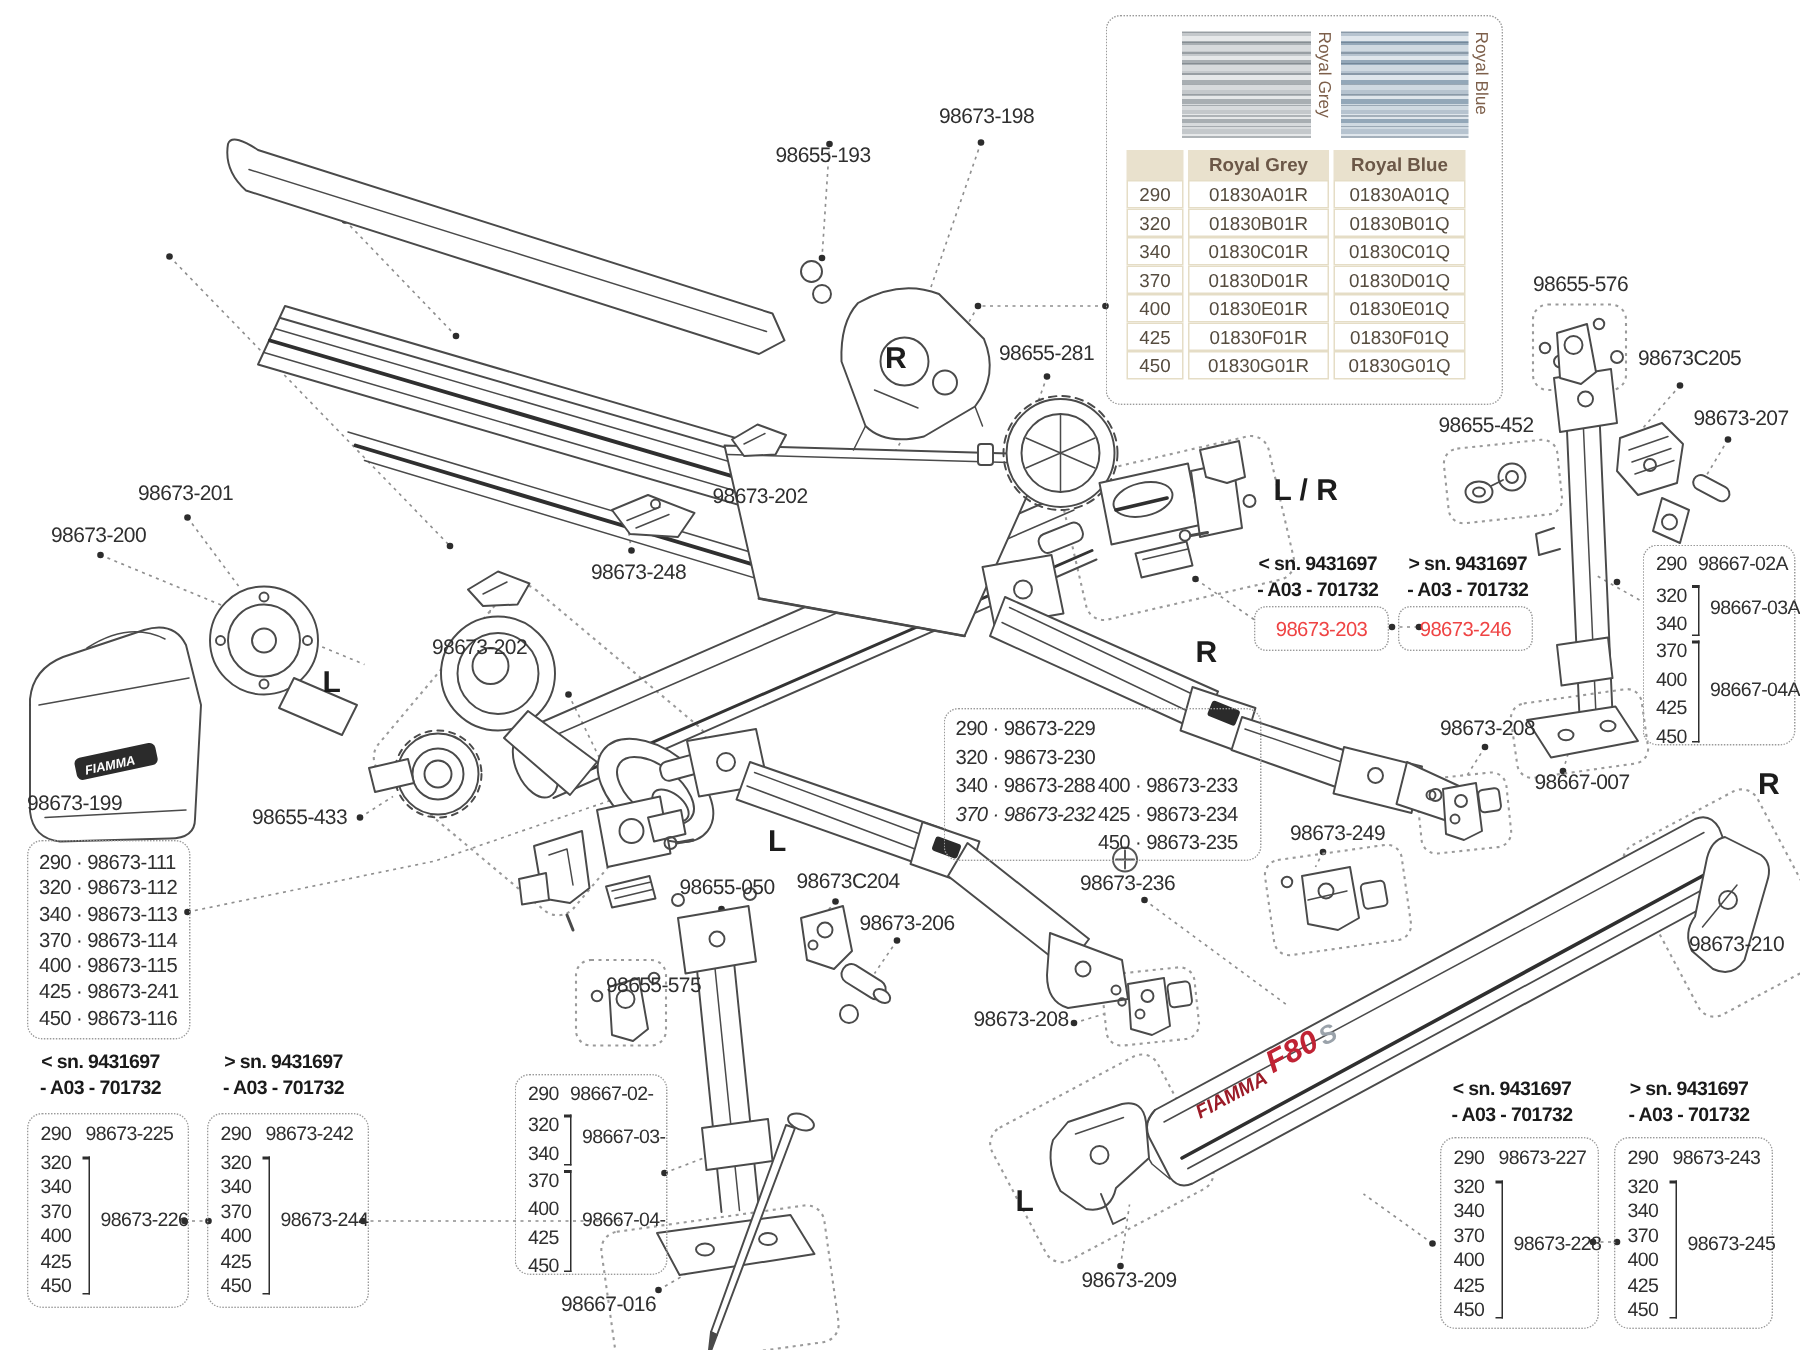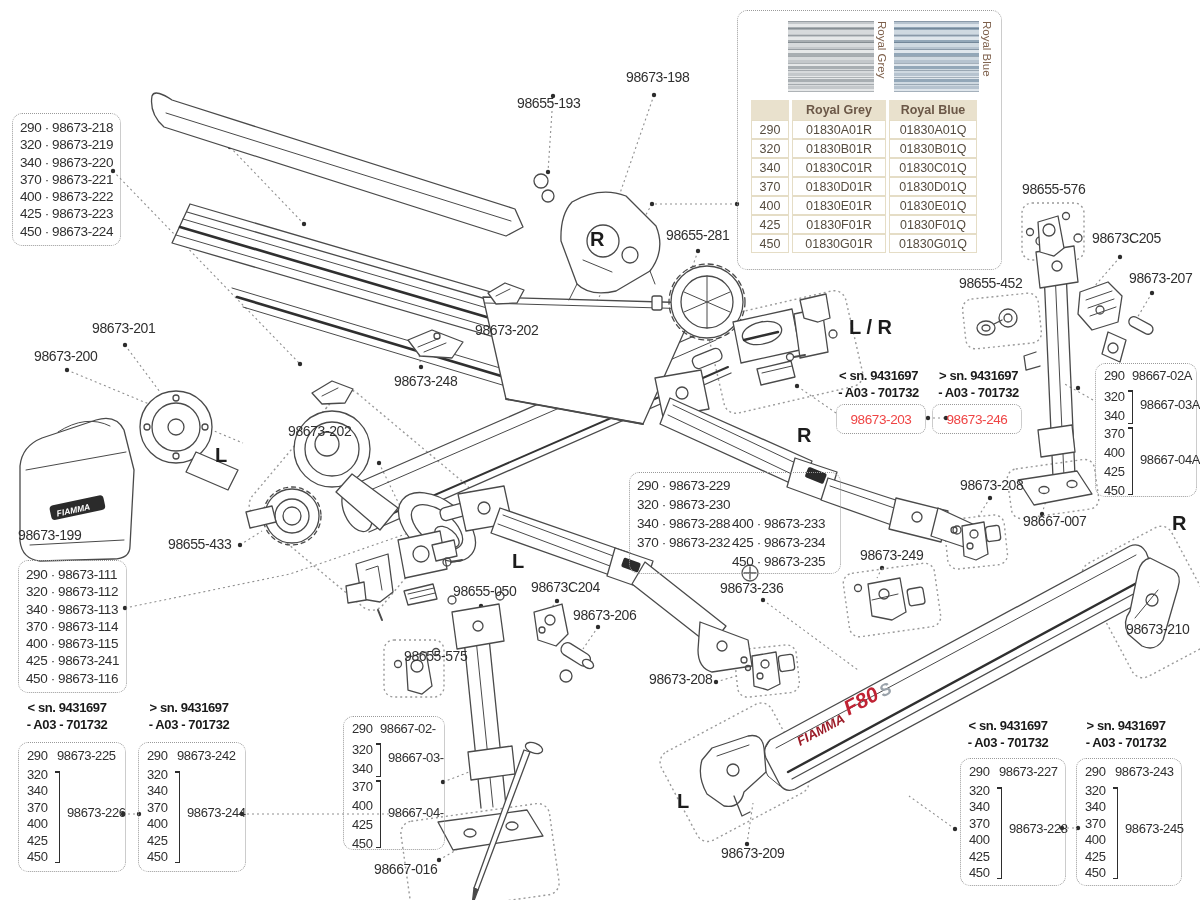--- a/index.html
+++ b/index.html
@@ -480,48 +480,37 @@
       </tr>
 
       <tr>
         <td>450</td>
         <td>01830G01R</td>
         <td>01830G01Q</td>
       </tr>
     </tbody>
 </table>
 
-<div class="pbox" style="left:12px;top:113px;">
-  <div>
-        <div class="pline">290 · 98673-218</div>
-        <div class="pline">320 · 98673-219</div>
-        <div class="pline">340 · 98673-220</div>
-        <div class="pline">370 · 98673-221</div>
-        <div class="pline">400 · 98673-222</div>
-        <div class="pline">425 · 98673-223</div>
-        <div class="pline">450 · 98673-224</div>
-      </div>
-</div>
 <div class="pbox" style="left:18px;top:560px;">
   <div>
         <div class="pline">290 · 98673-111</div>
         <div class="pline">320 · 98673-112</div>
         <div class="pline">340 · 98673-113</div>
         <div class="pline">370 · 98673-114</div>
         <div class="pline">400 · 98673-115</div>
         <div class="pline">425 · 98673-241</div>
         <div class="pline">450 · 98673-116</div>
       </div>
 </div>
 <div class="pbox" style="left:629px;top:472px;width:196px;height:90px;">
   <div class="bg-abs" style="left:7px;top:3px;">
         <div class="pline" style="line-height:19px;">290 · 98673-229</div>
         <div class="pline" style="line-height:19px;">320 · 98673-230</div>
         <div class="pline" style="line-height:19px;">340 · 98673-288</div>
-        <div class="pline" style="line-height:19px;">370 · 98673-232</div>
+        <div class="pline" style="line-height:19px;font-style:italic;">370 · 98673-232</div>
       </div>
   <div class="bg-abs" style="left:102px;top:41px;">
         <div class="pline" style="line-height:19px;">400 · 98673-233</div>
         <div class="pline" style="line-height:19px;">425 · 98673-234</div>
         <div class="pline" style="line-height:19px;">450 · 98673-235</div>
       </div>
 </div>
 
 <div class="snhead" style="left:826px;top:368px;width:105px;">
   <div>&lt; sn. 9431697</div>

